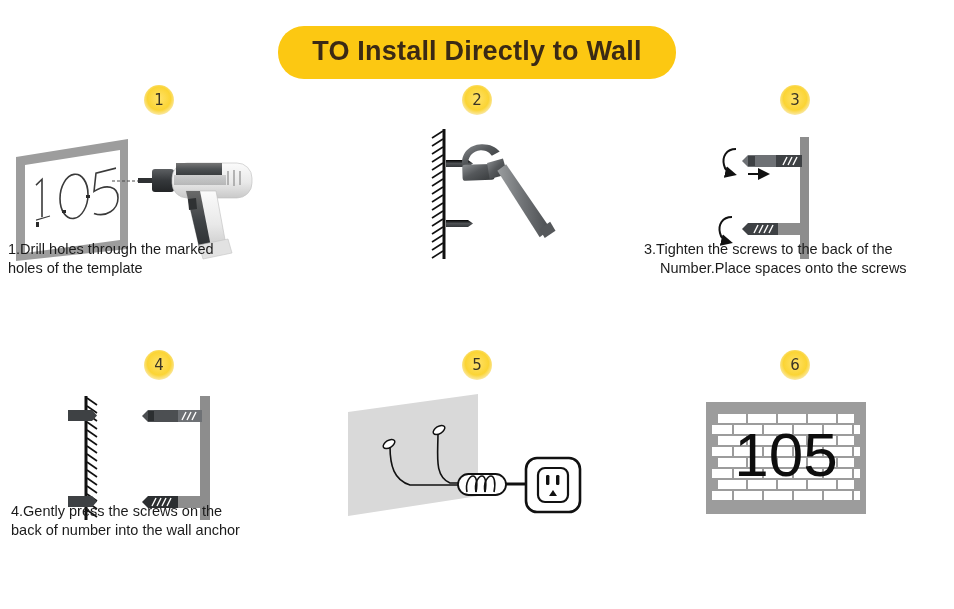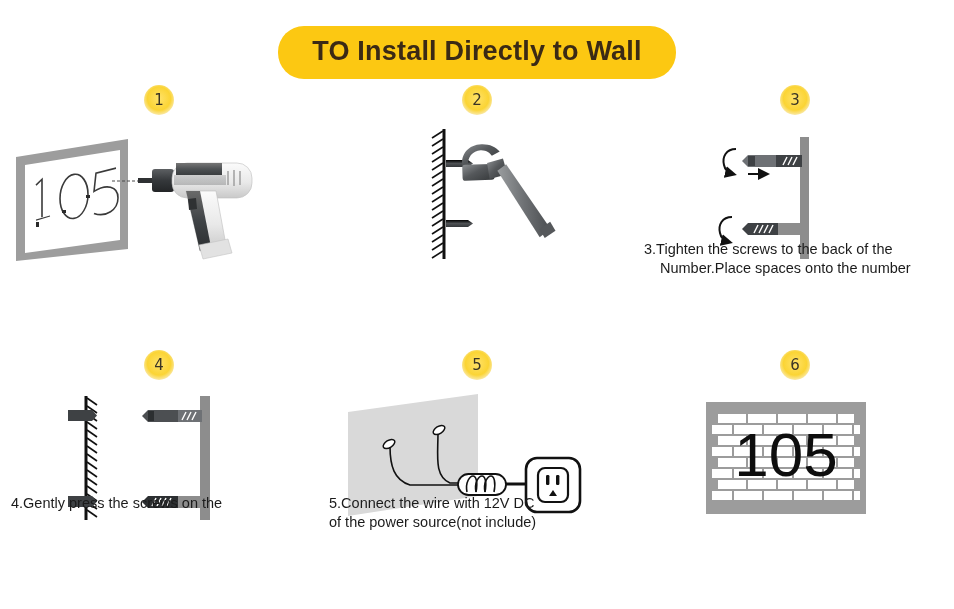--- a/index.html
+++ b/index.html
@@ -87,21 +87,21 @@
   .cap-c { text-align: center; }
   .cap-ind { text-align: left; }
   .cap-ind .l2 { display: block; padding-left: 16px; }
   .cap-l .l2 { display: block; }
 
   
   .svgbox { position: absolute; inset: 0; }
 
   
   .cap-r1 { top: 155px; }
-  .cap-r2 { top: 144px; padding-left: 11px; }
+  .cap-r2 { top: 152px; padding-left: 11px; }
 </style>
 </head>
 <body>
 
 <div class="title-wrap">
   <div class="title-banner">TO Install Directly to Wall</div>
 </div>
 
 <div class="steps">
 
@@ -170,20 +170,24 @@
           </g>
 
           <path d="M186,72 L216,72 L226,126 L200,132 Z" fill="url(#drillBodyG)" stroke="#bdbdbd" stroke-width="0.6"></path>
           <path d="M186,72 L200,72 L211,128 L200,132 Z" fill="url(#drillDarkG)"></path>
 
           <path d="M199,126 L228,120 L232,134 L203,140 Z" fill="#e2e2e2" stroke="#c2c2c2" stroke-width="0.6"></path>
 
           <path d="M188,80 L196,79 L197,90 L189,91 Z" fill="#2f3133"></path>
         </g>
       </svg>
+    </div>
+    <div class="caption cap-l cap-r1">
+      <span>1.Drill holes through the marked</span>
+      <span class="l2">holes of the template</span>
     </div>
   </div>
 
   <div class="step">
     <div class="badge-row">
       <div class="badge">2</div>
     </div>
     <div class="art">
       <svg class="svgbox" viewBox="0 0 318 150" xmlns="http://www.w3.org/2000/svg">
         <defs>
@@ -288,21 +292,21 @@
             <line x1="128" y1="114" x2="132" y2="106"></line>
             <line x1="133" y1="114" x2="137" y2="106"></line>
           </g>
         </g>
 
         <path d="M96,98 C86,98 82,106 84,114 C85,119 89,122 93,123" fill="none" stroke="#111111" stroke-width="2" marker-end="url(#arrowHead3)"></path>
       </svg>
     </div>
     <div class="caption cap-ind cap-r1">
       <span>3.Tighten the screws to the back of the</span>
-      <span class="l2">Number.Place spaces onto the number</span>
+      <span class="l2">Number.Place spaces onto the screws</span>
     </div>
   </div>
 
   <div class="step">
     <div class="badge-row">
       <div class="badge">4</div>
     </div>
     <div class="art">
       <svg class="svgbox" viewBox="0 0 318 150" xmlns="http://www.w3.org/2000/svg">
 
@@ -354,20 +358,21 @@
             <line x1="152" y1="122" x2="156" y2="114"></line>
             <line x1="157" y1="122" x2="161" y2="114"></line>
             <line x1="162" y1="122" x2="166" y2="114"></line>
             <line x1="167" y1="122" x2="171" y2="114"></line>
           </g>
         </g>
       </svg>
     </div>
     <div class="caption cap-l cap-r2">
       <span>4.Gently press the screws on the</span>
+      <span class="l2">back of number into the wall anchor</span>
     </div>
   </div>
 
   <div class="step">
     <div class="badge-row">
       <div class="badge">5</div>
     </div>
     <div class="art">
       <svg class="svgbox" viewBox="0 0 318 150" xmlns="http://www.w3.org/2000/svg">
 
@@ -393,24 +398,20 @@
         <line x1="188" y1="100" x2="208" y2="100" stroke="#111111" stroke-width="3"></line>
 
         <g>
           <rect x="208" y="74" width="54" height="54" rx="11" fill="#ffffff" stroke="#111111" stroke-width="2.6"></rect>
           <rect x="220" y="84" width="30" height="34" rx="7" fill="#ffffff" stroke="#111111" stroke-width="2.2"></rect>
           <rect x="228" y="91" width="3.4" height="10" rx="1.2" fill="#111111"></rect>
           <rect x="238" y="91" width="3.4" height="10" rx="1.2" fill="#111111"></rect>
           <path d="M235,106 L239,112 L231,112 Z" fill="#111111"></path>
         </g>
       </svg>
-    </div>
-    <div class="caption cap-l cap-r2">
-      <span>5.Connect the wire with 12V DC</span>
-      <span class="l2">of the power source(not include)</span>
     </div>
   </div>
 
   <div class="step">
     <div class="badge-row">
       <div class="badge">6</div>
     </div>
     <div class="art">
       <svg class="svgbox" viewBox="0 0 318 150" xmlns="http://www.w3.org/2000/svg">
         <g>

